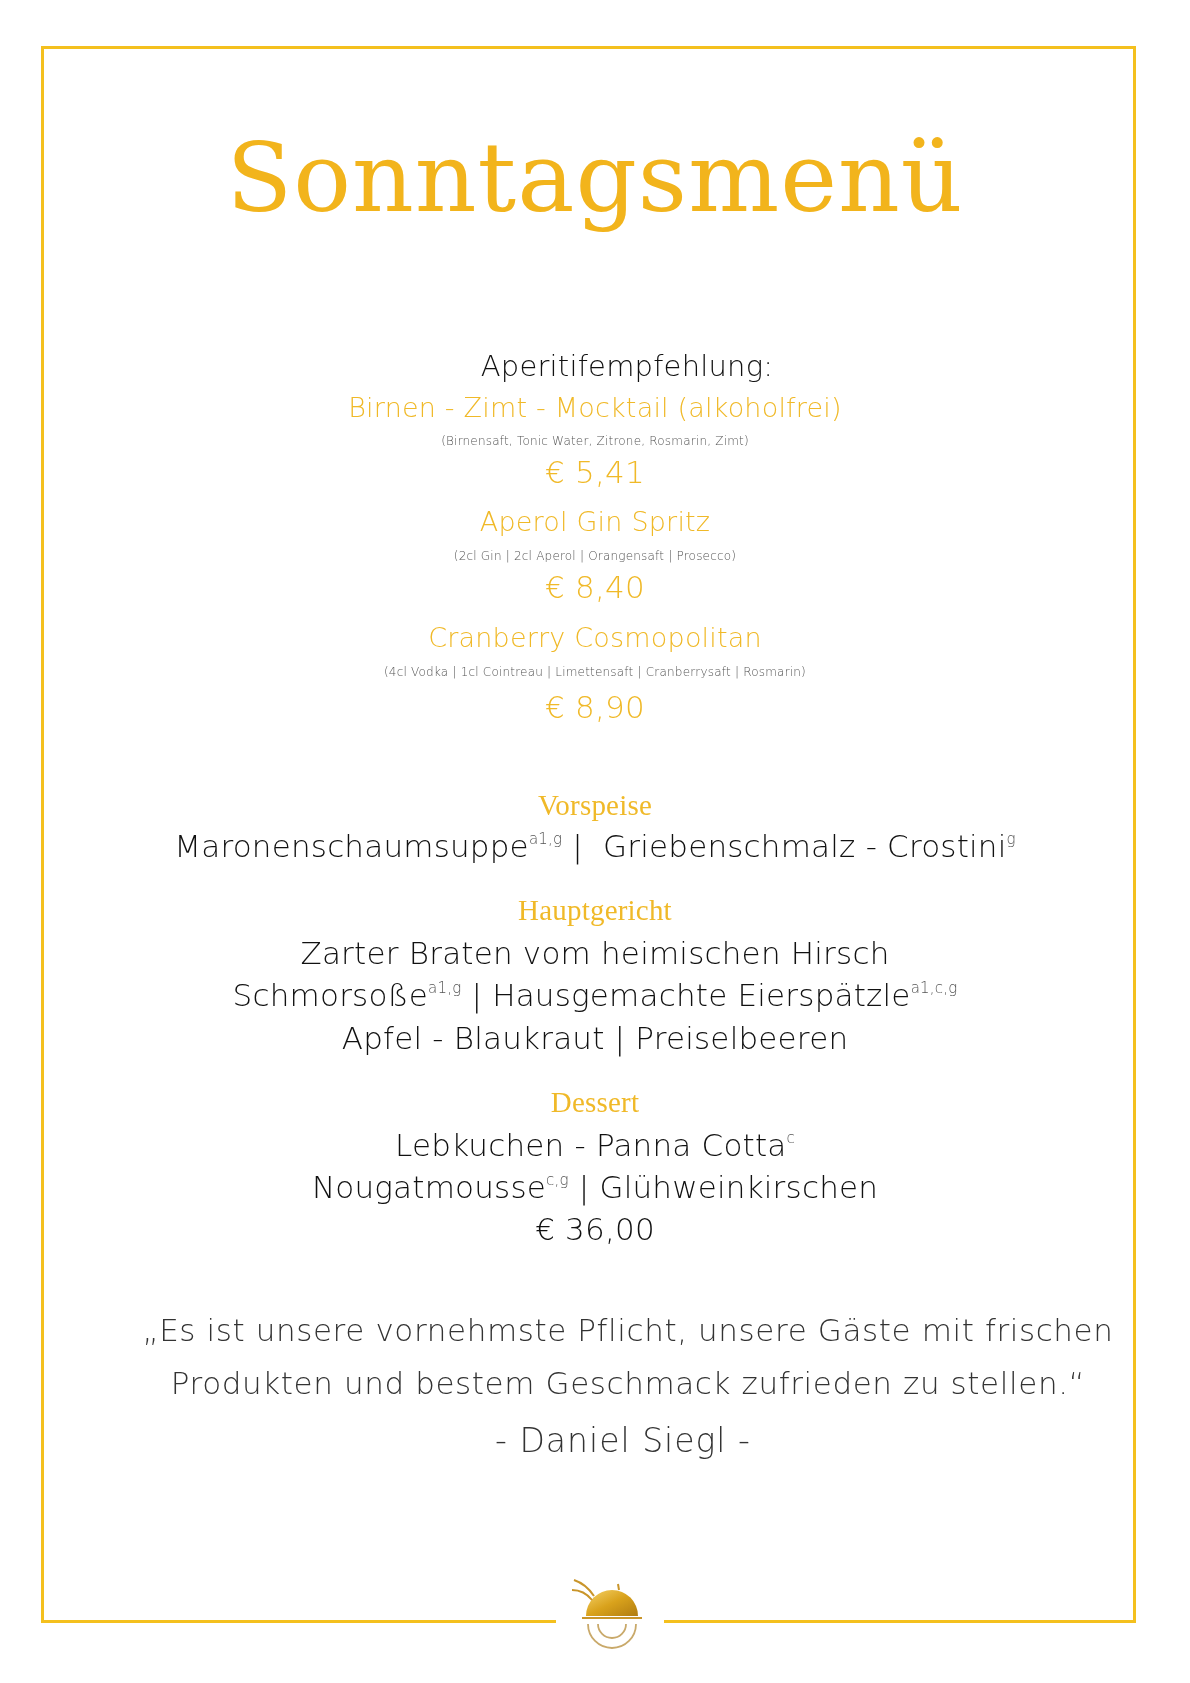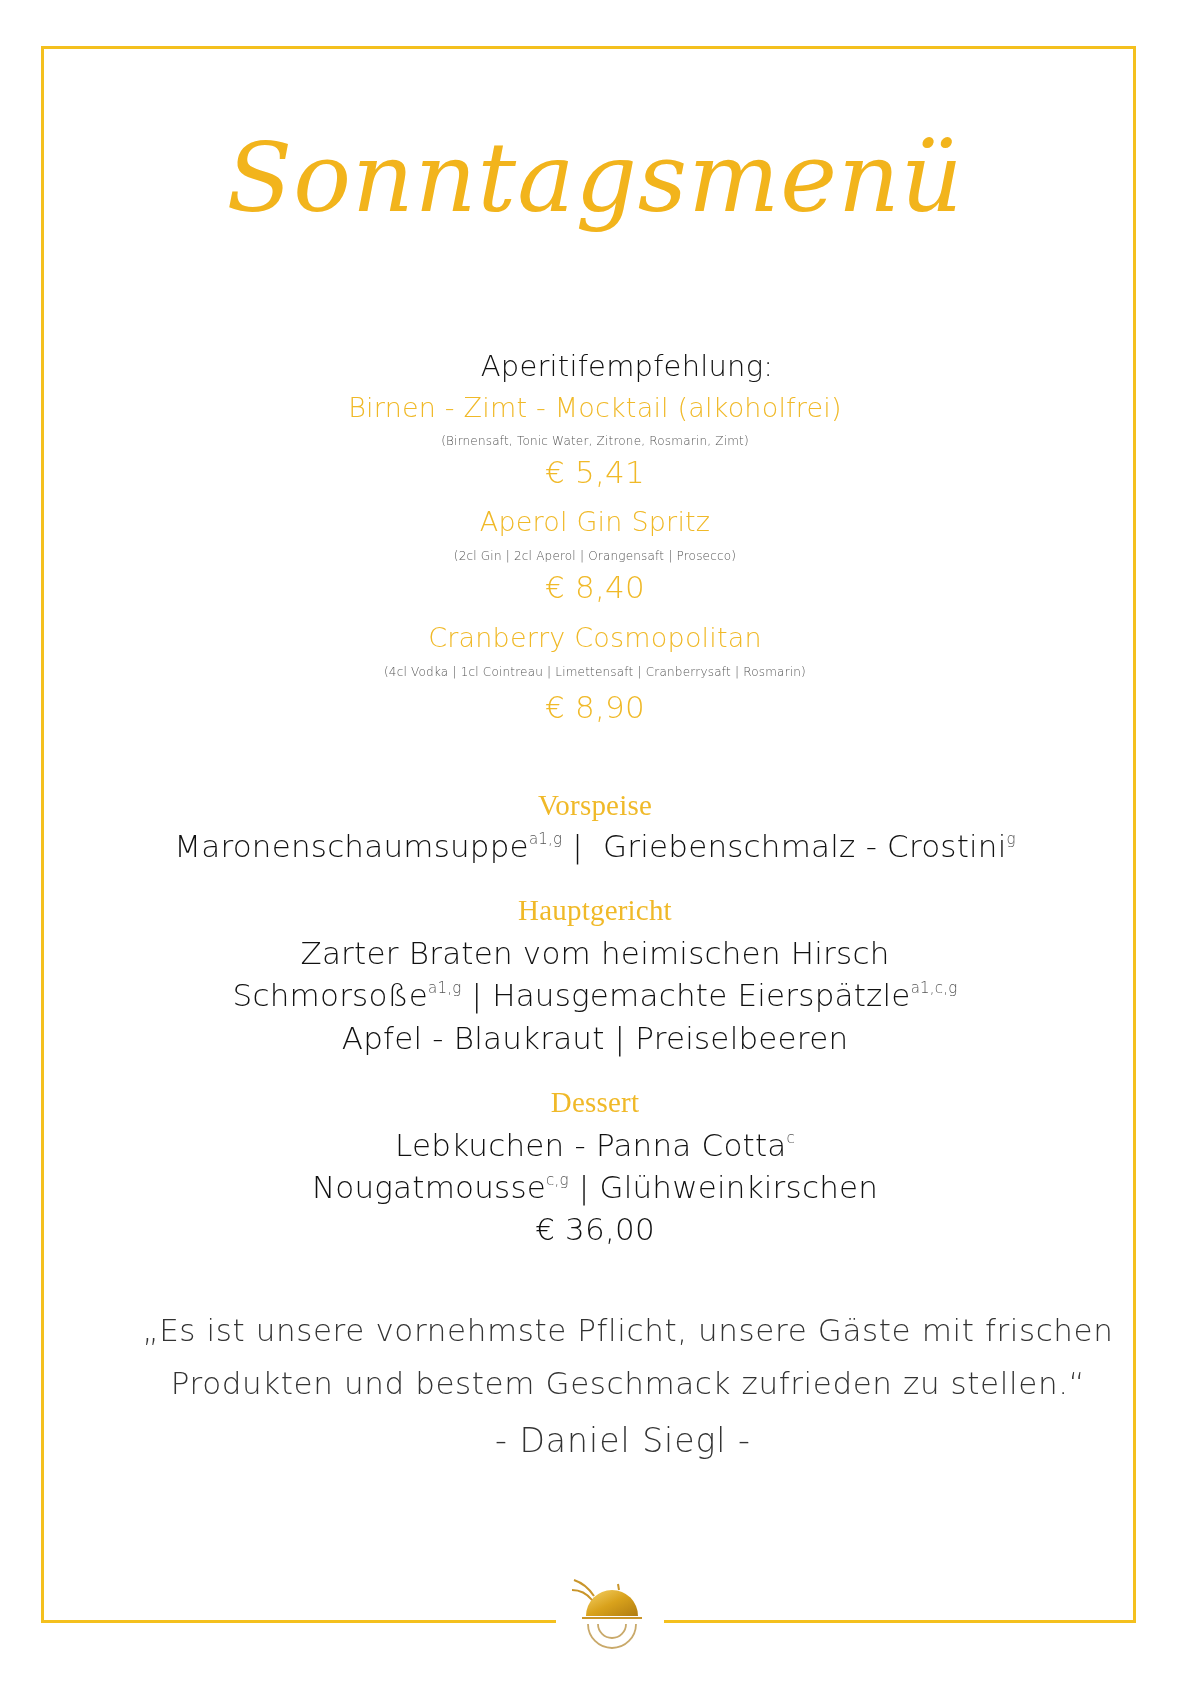--- a/index.html
+++ b/index.html
@@ -2,21 +2,21 @@
 <html><head>
 <meta charset="utf-8">
 <style>
   html, body { margin:0; padding:0; background:#ffffff; }
   body { width:1190px; height:1683px; position:relative; overflow:hidden;
          font-family:"DejaVu Sans", sans-serif; color:#111; }
   .frame { position:absolute; left:41px; top:46px; width:1095px; height:1577px;
            border:3px solid #f4c01e; box-sizing:border-box; }
   .line { position:absolute; left:0; width:1190px; text-align:center; white-space:nowrap;
           font-family:"DejaVu Sans", sans-serif; font-weight:200; letter-spacing:0.2px; }
-  .title { font-family:"DejaVu Serif", serif; font-style:italic; font-size:96px; color:#f2b41c;
+  .title { font-family:"DejaVu Serif", serif; font-size:96px; color:#f2b41c;
            top:108px; height:140px; line-height:140px; letter-spacing:1px; font-weight:normal; }
   .gold { color:#f0b928; }
   .black { color:#111111; }
   .grey { color:#555555; }
   .h-aperitif { font-size:29px; top:347px; line-height:38px;padding-left:32px; }
   .drink-name { font-size:27px; line-height:36px; }
   .ingr { font-size:12px; line-height:16px; }
   .price { font-size:31px; line-height:38px; }
   .course { font-size:29px; line-height:38px;font-family:Liberation Serif, serif; }
   .dish { font-size:31px; line-height:40px; }

